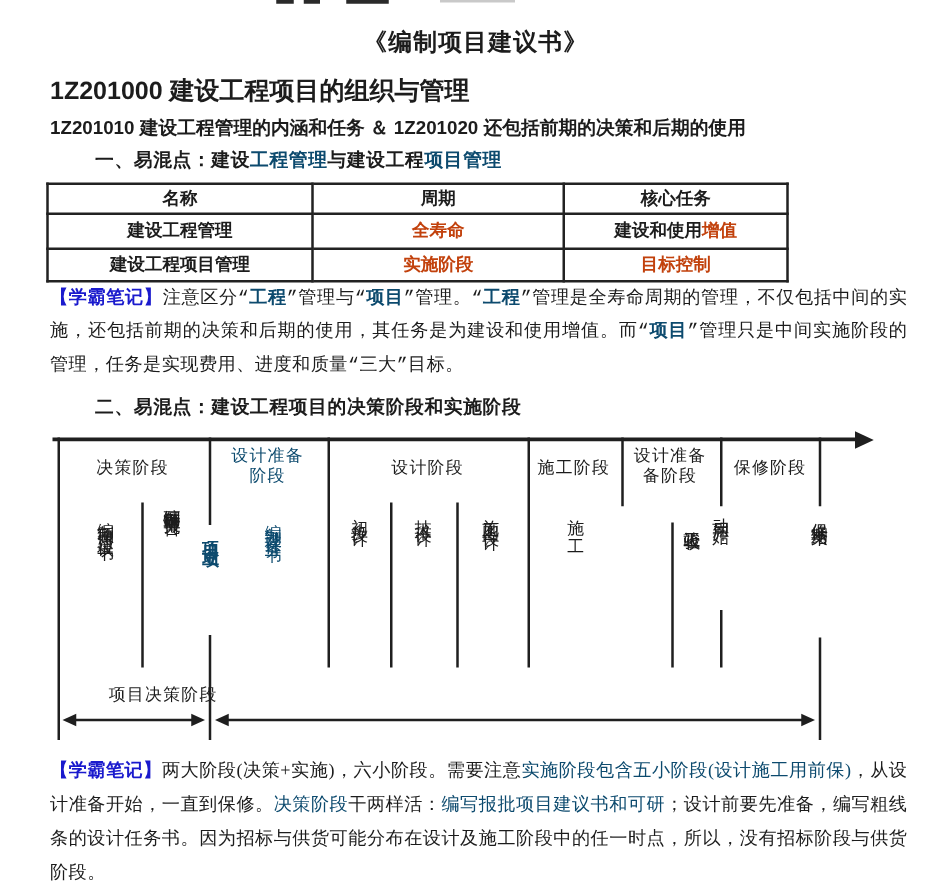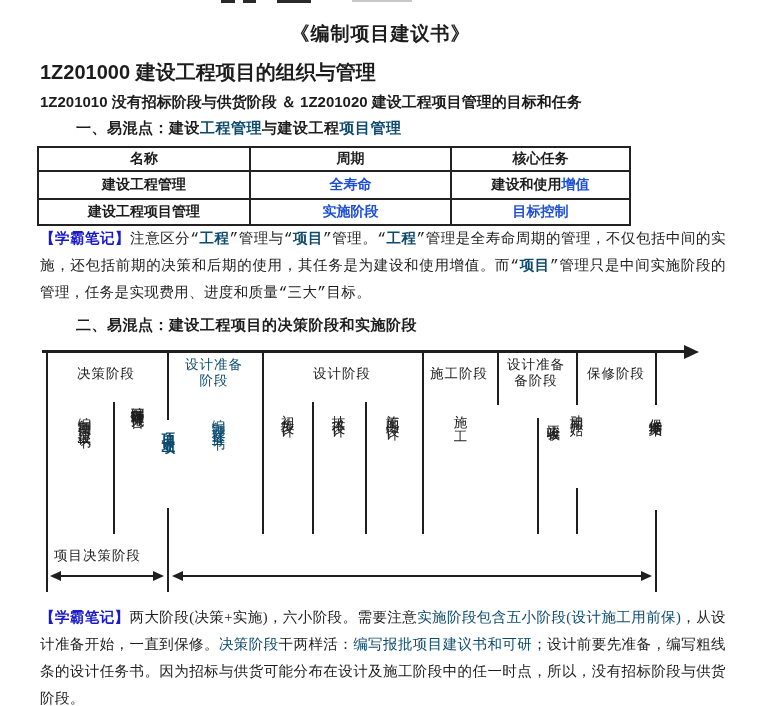--- a/index.html
+++ b/index.html
@@ -4,21 +4,21 @@
 <style>
   html,body{margin:0;padding:0;}
   body{
     width:761px;height:706px;position:relative;overflow:hidden;
     background:#ffffff;
     font-family:"Liberation Serif","DejaVu Serif",serif;
     color:#1c1c1c;
   }
   .ink{color:#1c1c1c;}
   .red{color:#0c4a6e;}
-  .red-soft{color:#1d4ed8;}
+  .red-soft{color:#c2410c;}
   .blue{color:#1a1acd;}
   .bold{font-weight:bold;}
 
   
   .frag{position:absolute;top:0;background:#2a2a2a;height:3px;}
   .frag.light{background:#c9c9c9;height:2px;}
 
   .doc-title{
     position:absolute;top:21px;left:0;width:761px;text-align:center;
     font-family:"Liberation Sans","DejaVu Sans",sans-serif;
@@ -67,41 +67,41 @@
   .ah-r{position:absolute;width:0;height:0;border-top:5px solid transparent;border-bottom:5px solid transparent;border-left:11px solid #1f1f1f;}
   .phase-label{
     position:absolute;width:100px;text-align:center;
     font-size:13.5px;line-height:16px;letter-spacing:1px;
   }
   .vtext{
     position:absolute;writing-mode:vertical-rl;text-orientation:upright;
     font-size:13.5px;letter-spacing:3px;line-height:18px;
   }
   .span-label{
-    position:absolute;width:120px;text-align:left;
+    position:absolute;width:120px;text-align:right;
     font-size:13.5px;letter-spacing:1px;
   }
 </style>
 </head>
 <body>
 
 <div>
 
   <div>
     <span class="frag" style="left:221px;width:14px;"></span>
     <span class="frag" style="left:243px;width:13px;"></span>
     <span class="frag" style="left:277px;width:34px;"></span>
     <span class="frag light" style="left:352px;width:60px;"></span>
   </div>
 
   <div class="doc-title">《编制项目建议书》</div>
 
   <div class="chapter">1Z201000 建设工程项目的组织与管理</div>
 
-  <div class="subsection">1Z201010 没有招标阶段与供货阶段 ＆ 1Z201020 建设工程项目管理的目标和任务</div>
+  <div class="subsection">1Z201010 建设工程管理的内涵和任务 ＆ 1Z201020 还包括前期的决策和后期的使用</div>
 
   <div class="point-heading" style="top:119px;">
     <span class="ink">一、易混点：建设</span><span class="red">工程管理</span><span class="ink">与建设工程</span><span class="red">项目管理</span>
   </div>
 
   <table class="cmp">
     <tbody>
         <tr class="rowh">
       <td class="c1">名称</td>
       <td class="c2">周期</td>

